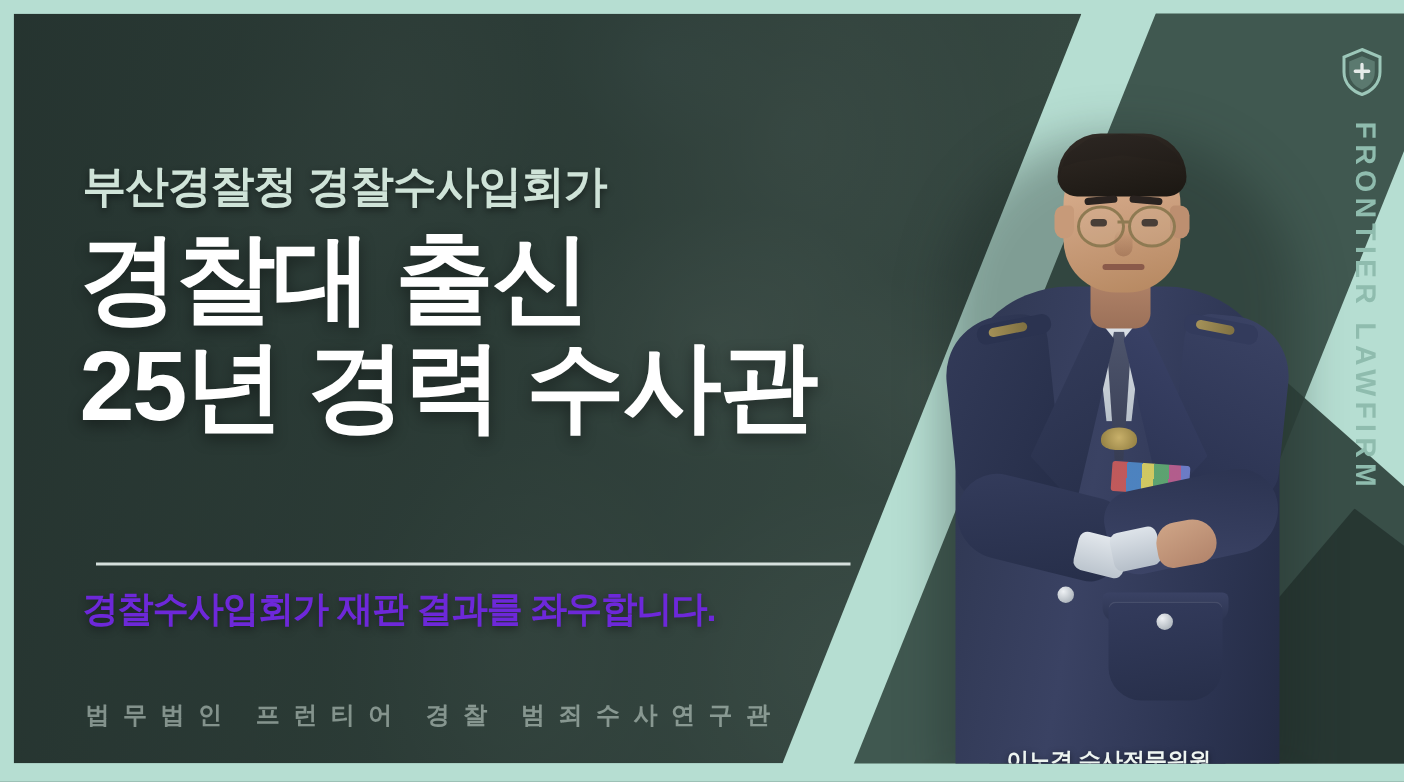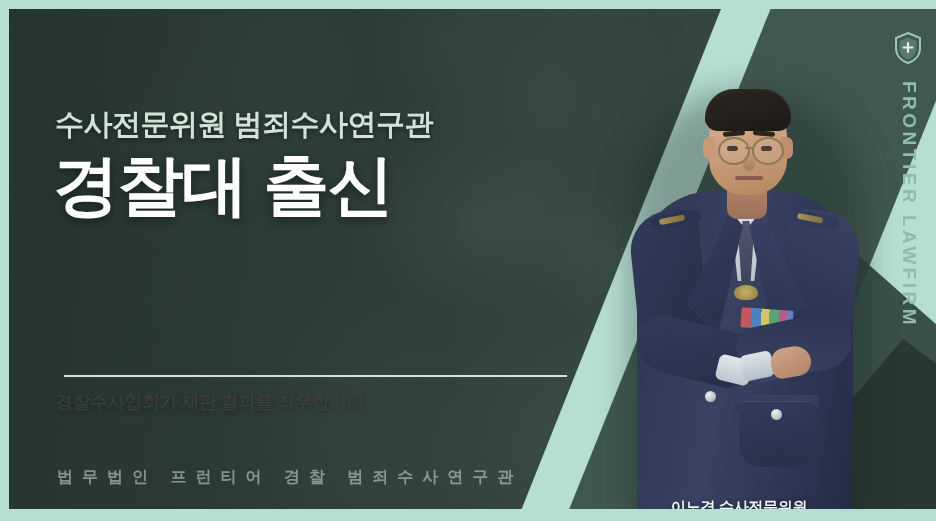--- a/index.html
+++ b/index.html
@@ -265,22 +265,22 @@
     text-shadow:0 3px 10px rgba(0,0,0,.42);
     white-space:nowrap;
   }
   .headline .l2{display:block;}
   .divider{
     position:absolute;left:55px;top:366px;
     width:503px;height:2px;background:#e4eeea;opacity:.92;
   }
   .subtitle{
     position:absolute;left:46px;top:381px;
-    color:#404040;
-    font-size:18px;font-weight:400;letter-spacing:-0.6px;
+    color:#6d28d9;
+    font-size:24px;font-weight:700;letter-spacing:-0.6px;
     text-shadow:0 2px 6px rgba(0,0,0,.42);
     white-space:nowrap;
   }
   .footer-text{
     position:absolute;left:48px;top:458px;
     color:rgba(214,230,222,.52);
     font-size:16px;font-weight:600;
     letter-spacing:9px;
     white-space:nowrap;
   }
@@ -363,24 +363,25 @@
       <div class="p p-browR"></div>
       <div class="p p-eyeL"></div>
       <div class="p p-eyeR"></div>
       <div class="p p-glassL"></div>
       <div class="p p-glassR"></div>
       <div class="p p-bridge"></div>
       <div class="p p-nose"></div>
       <div class="p p-mouth"></div>
     </div>
 
-    <div class="eyebrow">수사전문위원 범죄수사연구관</div>
+    <div class="eyebrow">부산경찰청 경찰수사입회가</div>
 
     <div class="headline">
       <span class="l1">경찰대 출신</span>
+      <span class="l2">25년 경력 수사관</span>
     </div>
 
     <div class="divider"></div>
 
     <div class="subtitle">경찰수사입회가 재판 결과를 좌우합니다.</div>
 
     <div class="footer-text">법무법인 프런티어 경찰 범죄수사연구관</div>
 
     <div class="rail-logo">
       <svg viewBox="0 0 30 34" width="30" height="34" aria-hidden="true">

